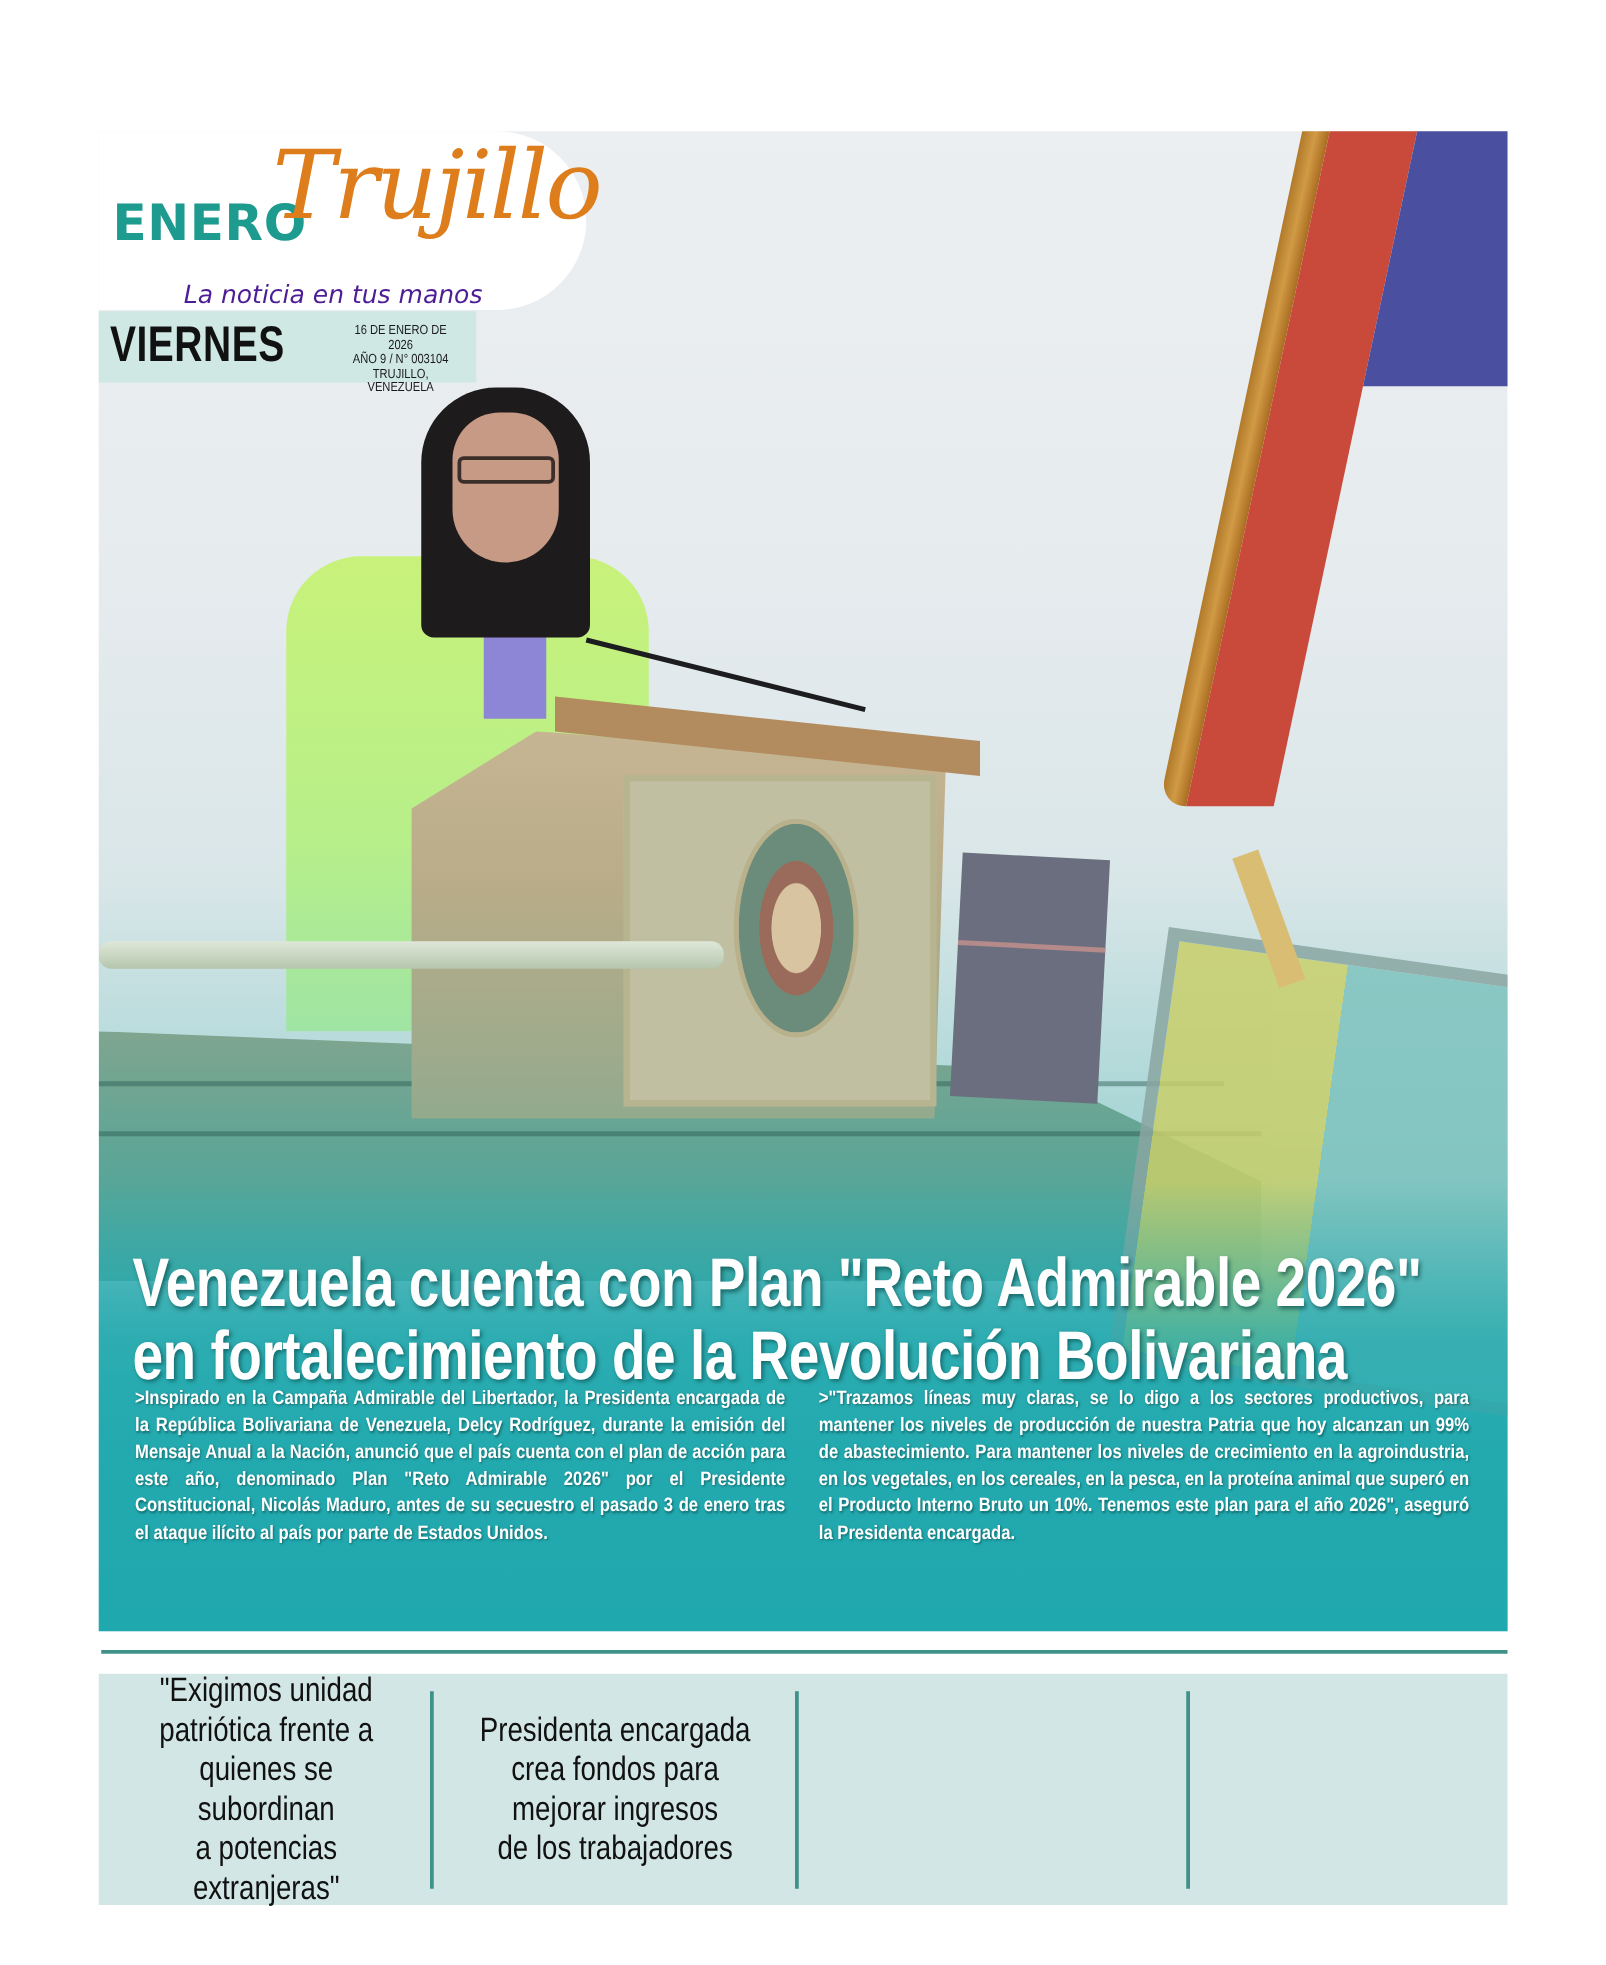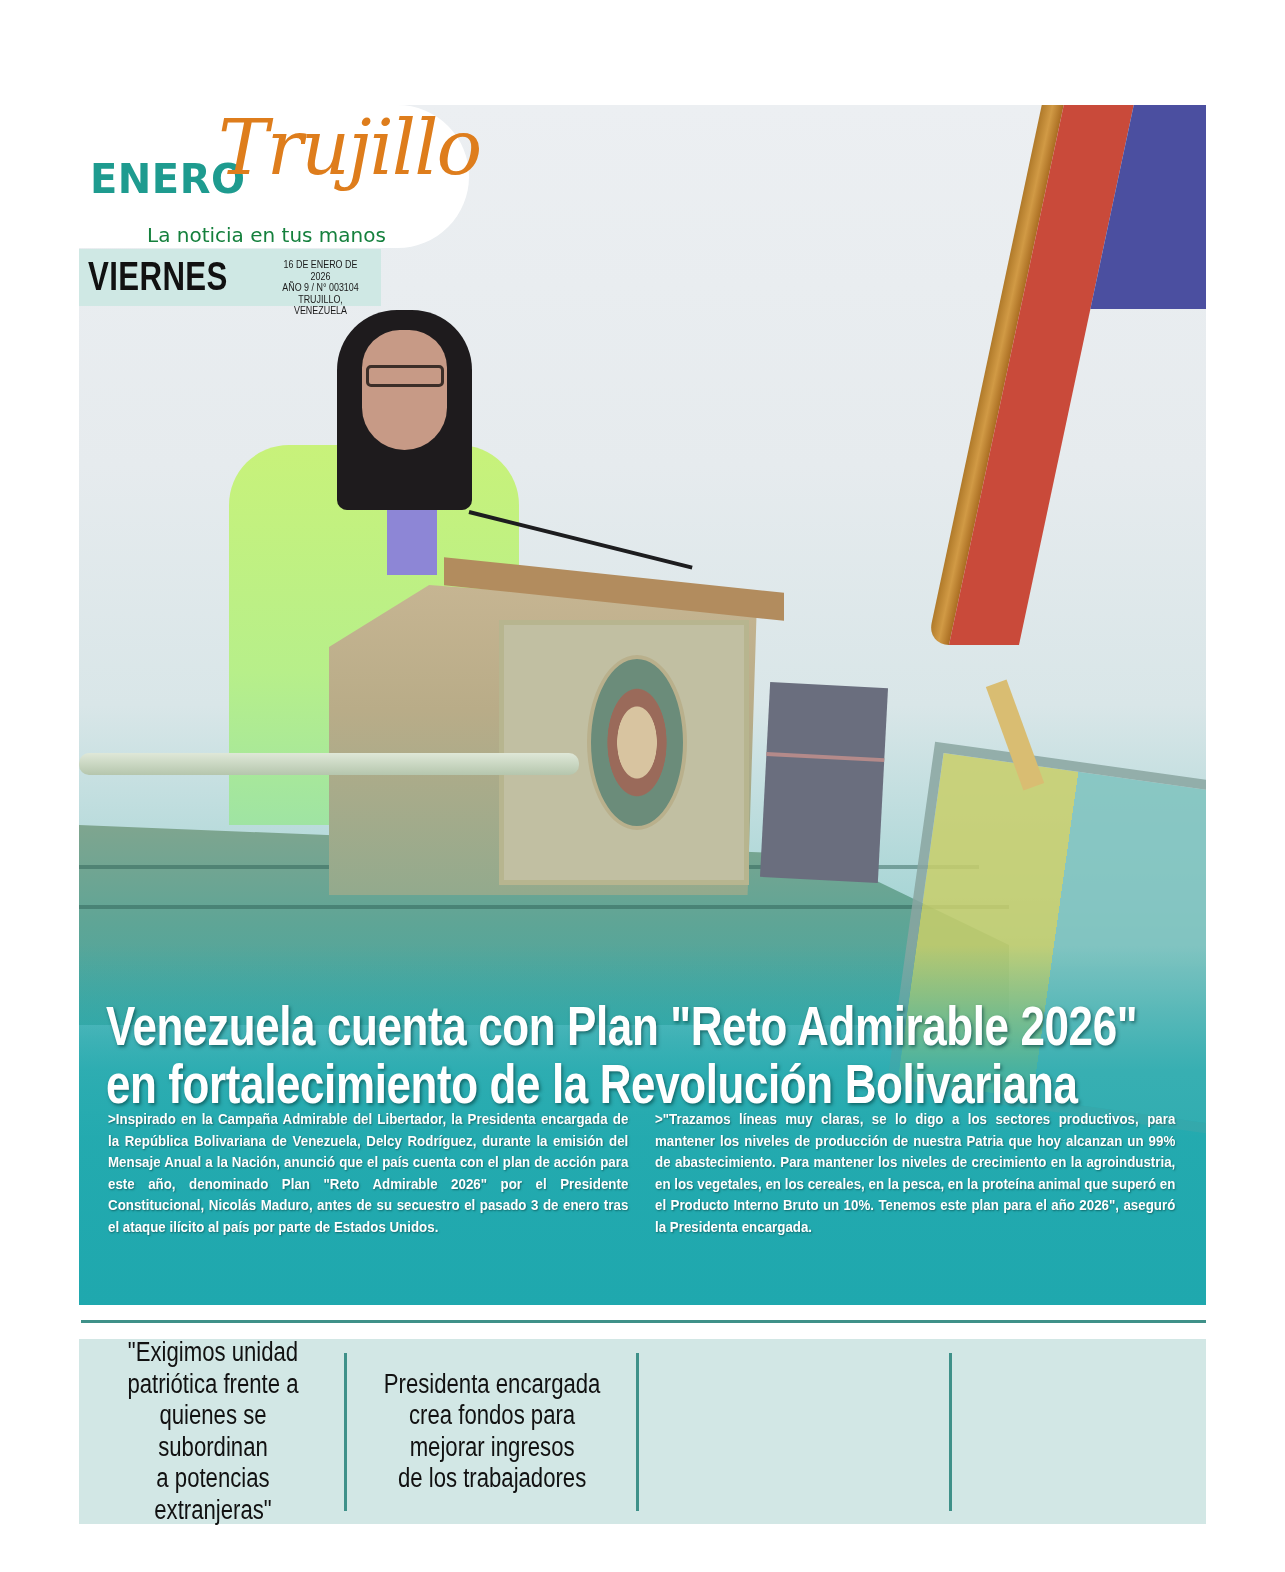--- a/index.html
+++ b/index.html
@@ -53,21 +53,21 @@
   .logo-ciudad {
     position: absolute; left: 90px; top: 156px; font-family: "DejaVu Sans", sans-serif;
     font-weight: 700; font-size: 40px; letter-spacing: 0.5px; color: #1e9b8f;
   }
   .logo-trujillo {
     position: absolute; left: 218px; top: 110px; font-family: "DejaVu Serif", serif;
     font-style: italic; font-size: 76px; color: #de7d1c; letter-spacing: -2px; line-height: 1;
   }
   .logo-tagline {
     position: absolute; left: 147px; top: 223px; font-family: "DejaVu Sans", sans-serif;
-    font-size: 20px; color: #15803d;
+    font-style: italic; font-size: 20px; color: #4c1d95;
   }
   .dateband {
     position: absolute; left: 79px; top: 249px; width: 302px; height: 57px;
     background: #cfe8e4;
   }
   .day-name {
     position: absolute; left: 88px; top: 254px; font-family: "Liberation Sans", sans-serif;
     font-weight: 700; font-size: 40px; color: #111; transform: scaleX(0.78); transform-origin: left;
     letter-spacing: 0.5px;
   }

